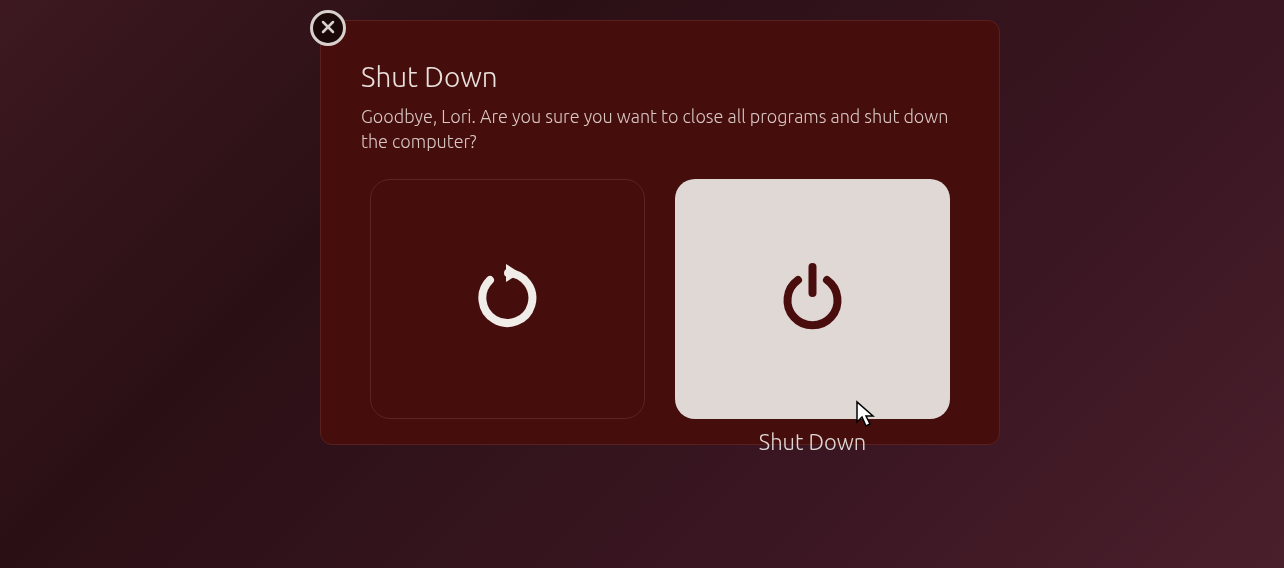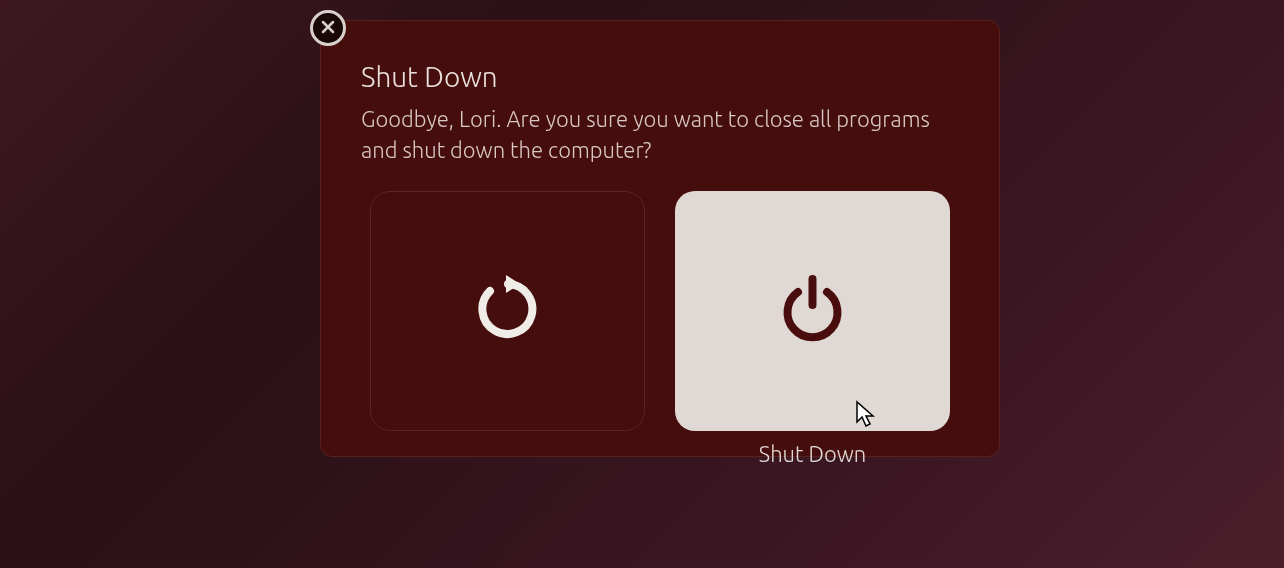--- a/index.html
+++ b/index.html
@@ -55,21 +55,21 @@
     
     .dialog-title {
       color: #e8e0dc;
       font-size: 28px;
       font-weight: 300;
       margin-bottom: 12px;
     }
     
     .dialog-message {
       color: #d8c8c4;
-      font-size: 22px;
+      font-size: 18px;
       font-weight: 300;
       line-height: 1.4;
       margin-bottom: 25px;
     }
     
     .buttons-row {
       display: flex;
       gap: 30px;
       justify-content: center;
     }

